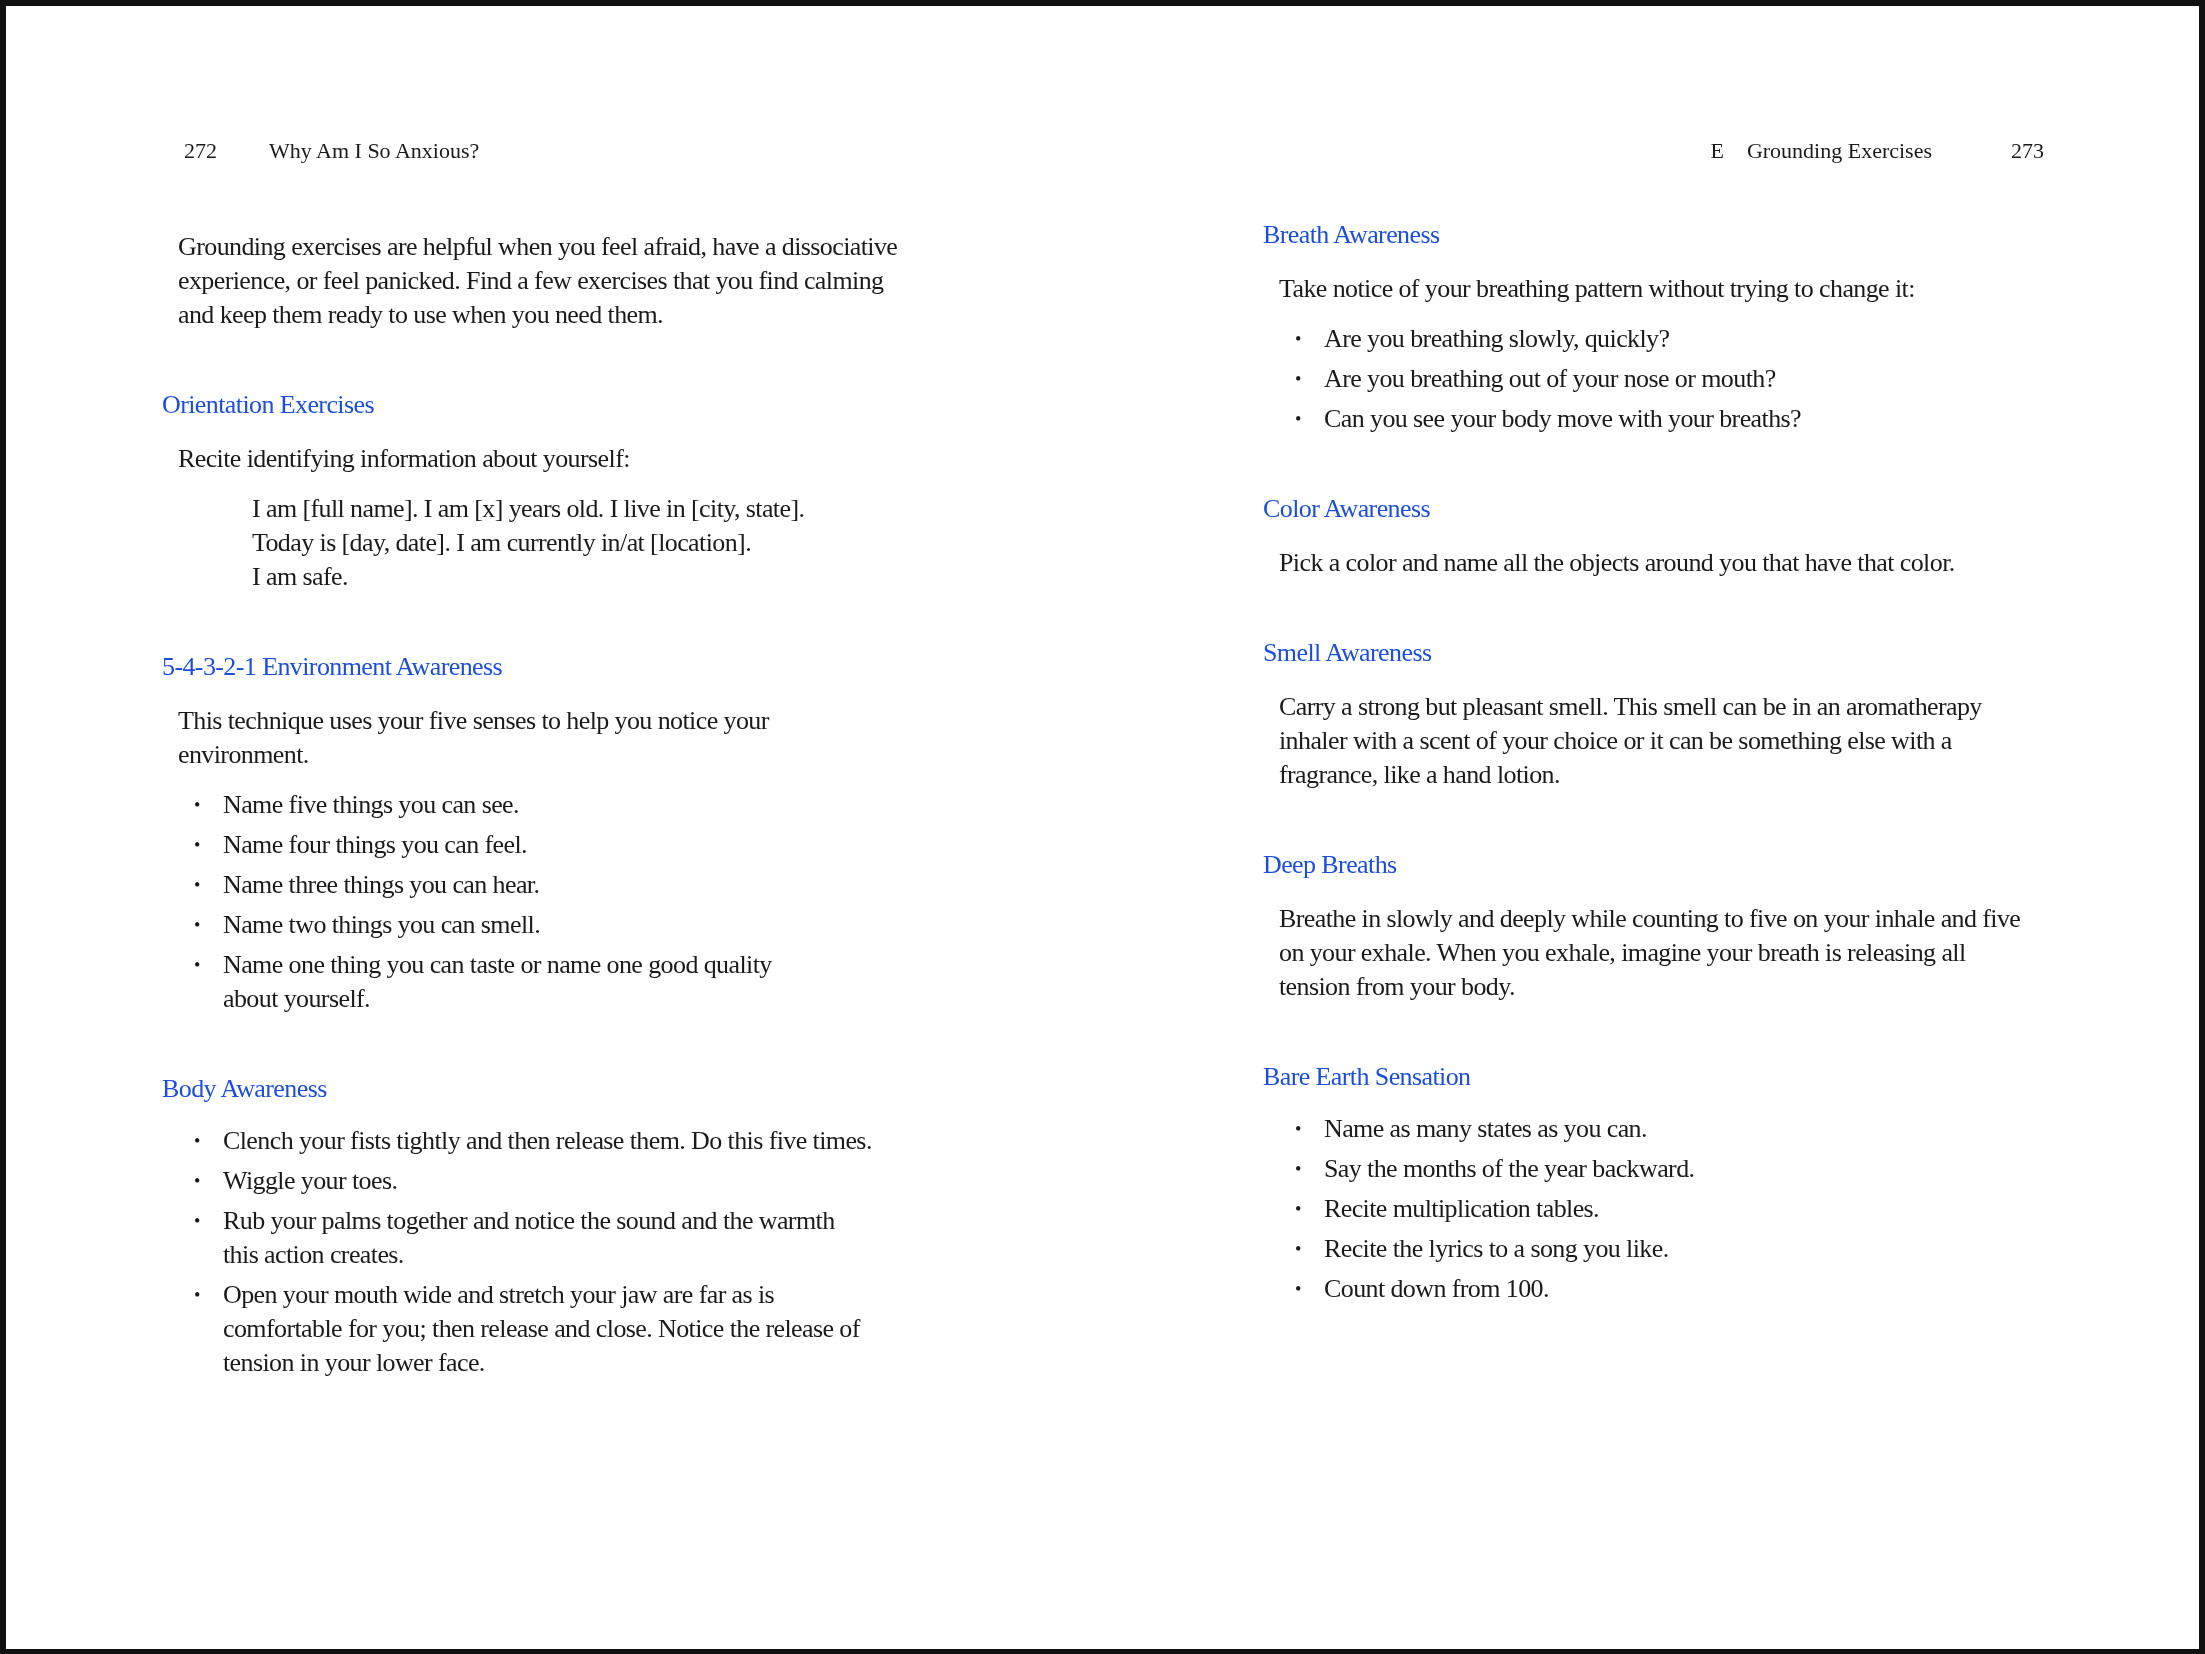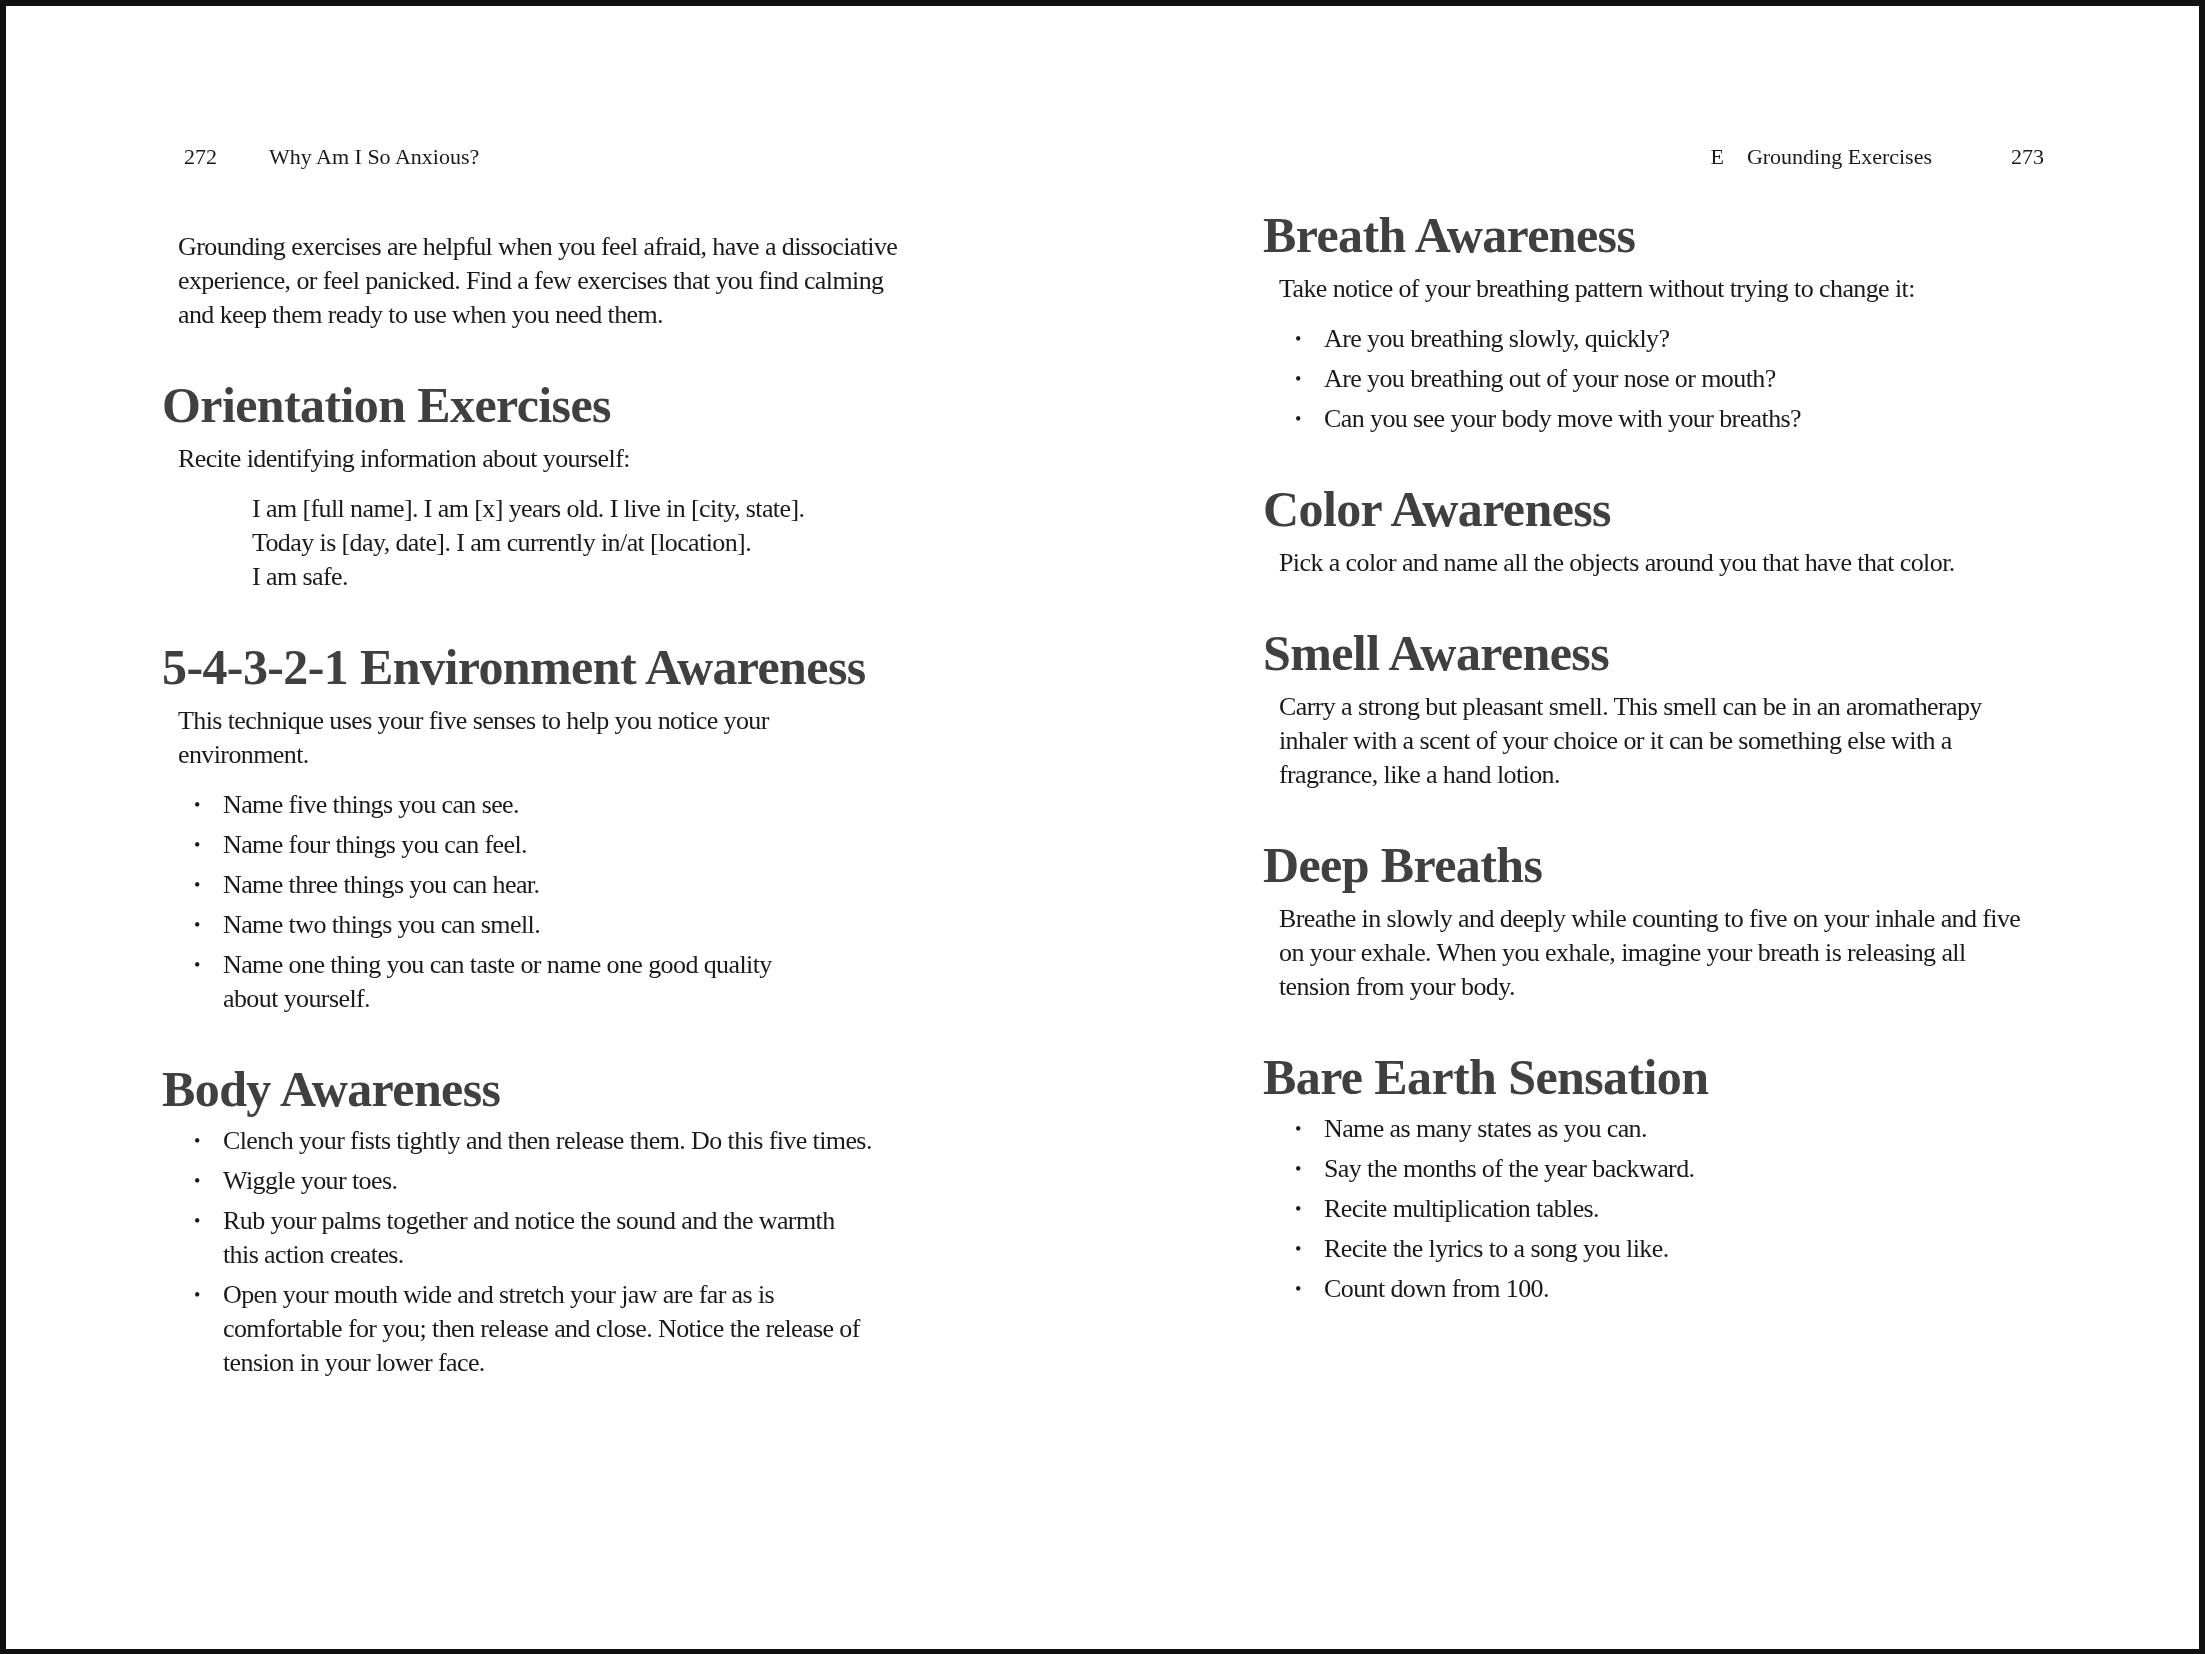--- a/index.html
+++ b/index.html
@@ -9,45 +9,45 @@
     height: 1655px;
     box-sizing: border-box;
     background: #ffffff;
     border: 6.7px solid #111111;
     font-family: "Liberation Serif", "DejaVu Serif", serif;
     color: #1a1a1a;
     overflow: hidden;
   }
   .phead {
     position: absolute;
-    top: 110px;
+    top: 104px;
     font-size: 22px;
     line-height: 27px;
     white-space: pre;
   }
   .phead-left { left: 156px; }
   .phead-right { right: 155px; text-align: right; }
   .phead .running { margin-left: 52px; }
   .phead-right .running-r { margin-left: 23px; }
   .phead-right .folio-r { margin-left: 79px; }
   .col {
     position: absolute;
     top: 208px;
     width: 832px;
   }
   .col-left  { left: 156px; }
   .col-right { left: 1257px; }
   h2 {
-    font-size: 50px;
+    font-size: 26px;
     line-height: 42px;
-    font-weight: bold;
+    font-weight: normal;
     letter-spacing: -0.6px;
     margin: 52px 0 9.2px 0;
     white-space: pre-line;
-    color: #404040;
+    color: #1d4ed8;
   }
   .col > h2:first-child { margin-top: 0; }
   .para {
     font-size: 26px;
     line-height: 34px;
     letter-spacing: -0.6px;
     margin: 16px;
     white-space: pre-line;
   }
   .para.indent { margin: 10.4px 0 0 90px; }

